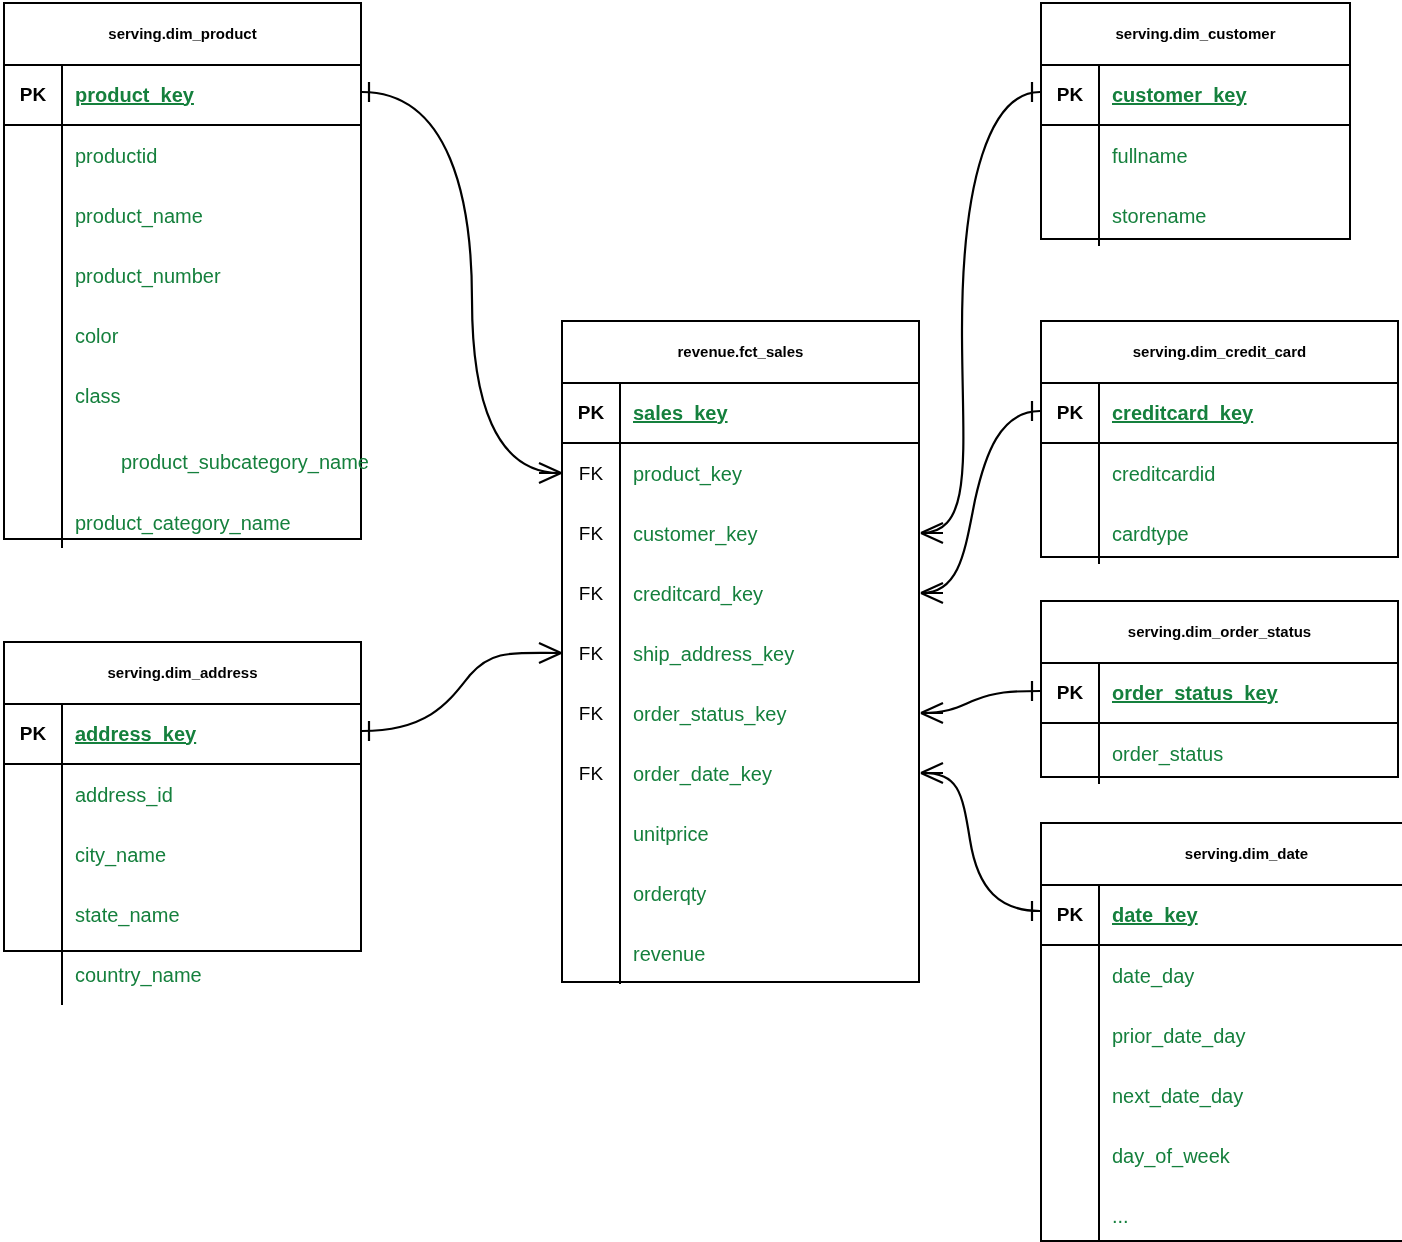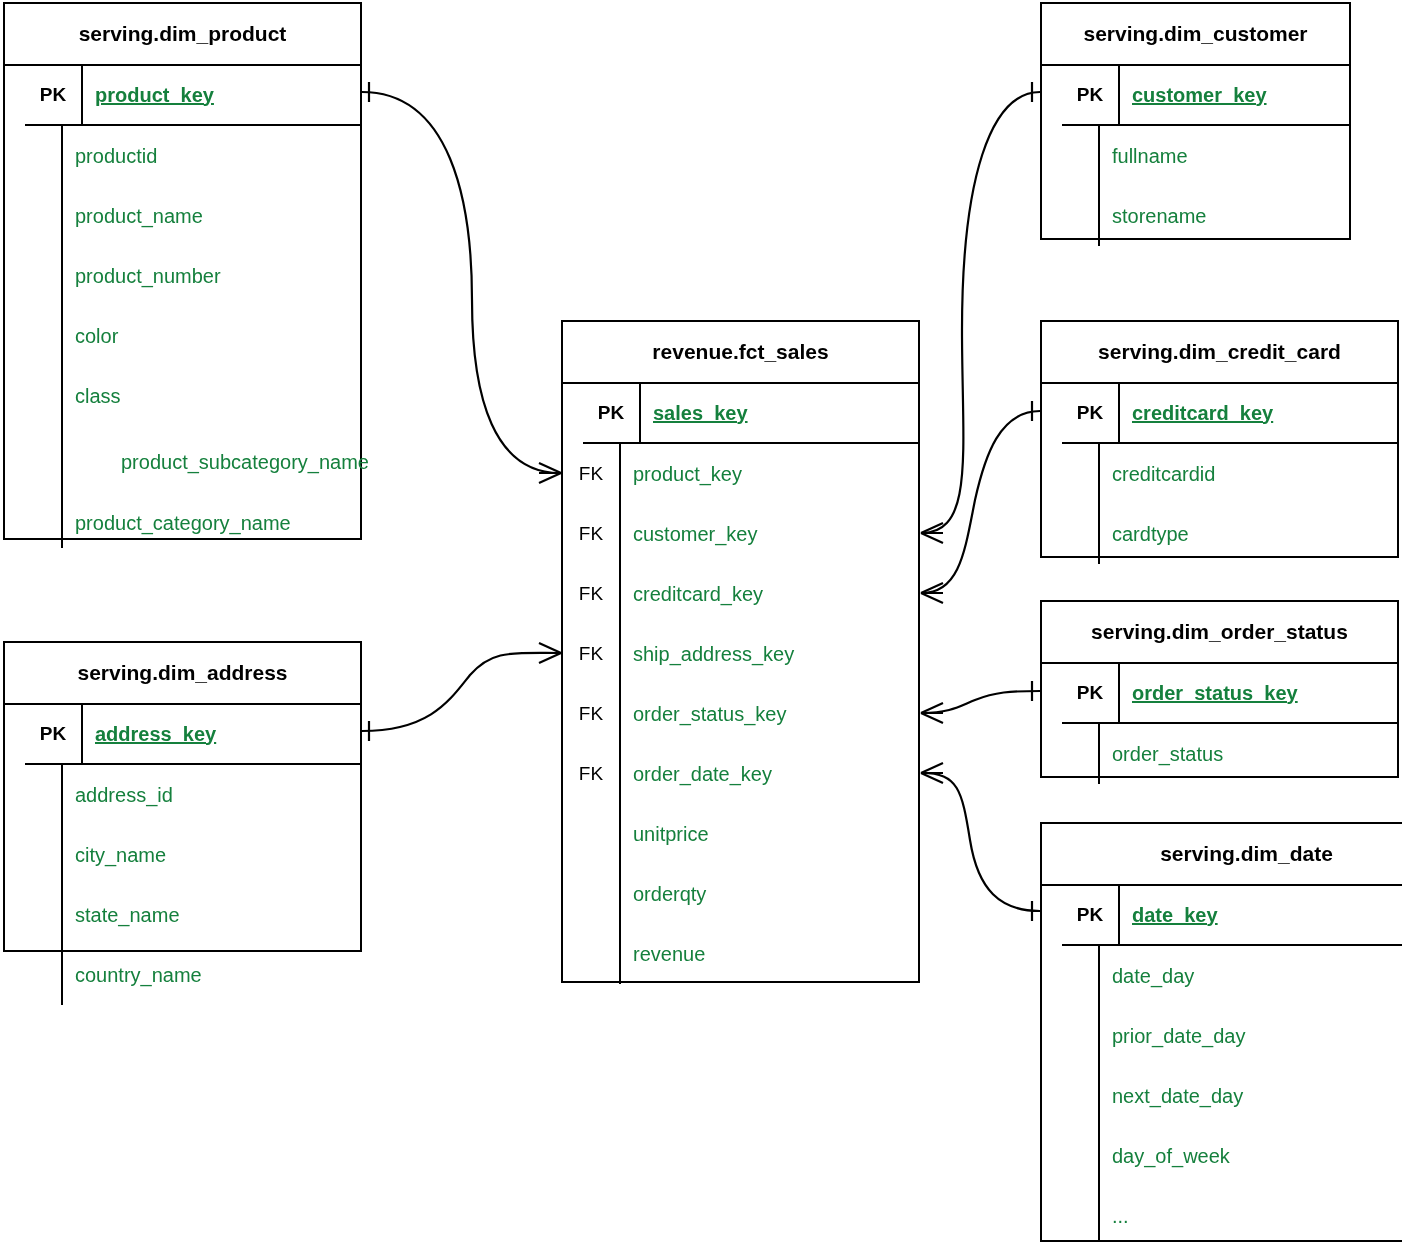--- a/index.html
+++ b/index.html
@@ -21,34 +21,33 @@
     border: 2px solid #000000;
     background: #ffffff;
     z-index: 3;
   }
   .entity-title {
     box-sizing: border-box;
     height: 62px;
     line-height: 60px;
     text-align: center;
     font-weight: bold;
-    font-size: 21px;
+    font-size: 15px;
     color: #000000;
     border-bottom: 2px solid #000000;
     white-space: nowrap;
   }
   .row {
     box-sizing: border-box;
     display: flex;
     min-height: 60px;
     align-items: center;
   }
   .row.pk-row {
     border-bottom: 2px solid #000000;
-    margin-left: 20px;
   }
   .row .keycol {
     box-sizing: border-box;
     width: 58px;
     flex: 0 0 58px;
     align-self: stretch;
     display: flex;
     align-items: center;
     justify-content: center;
     border-right: 2px solid #000000;

